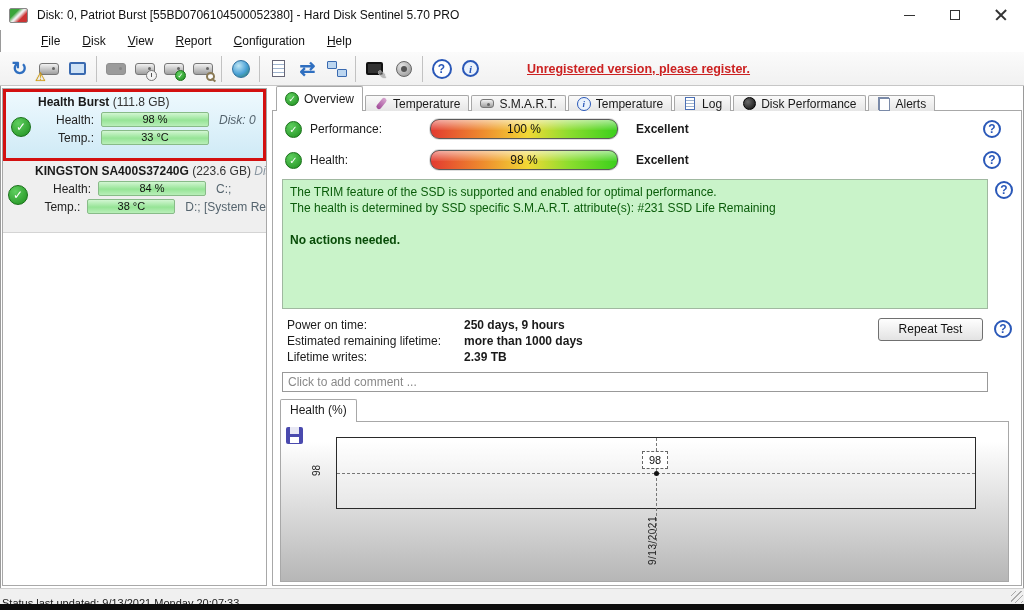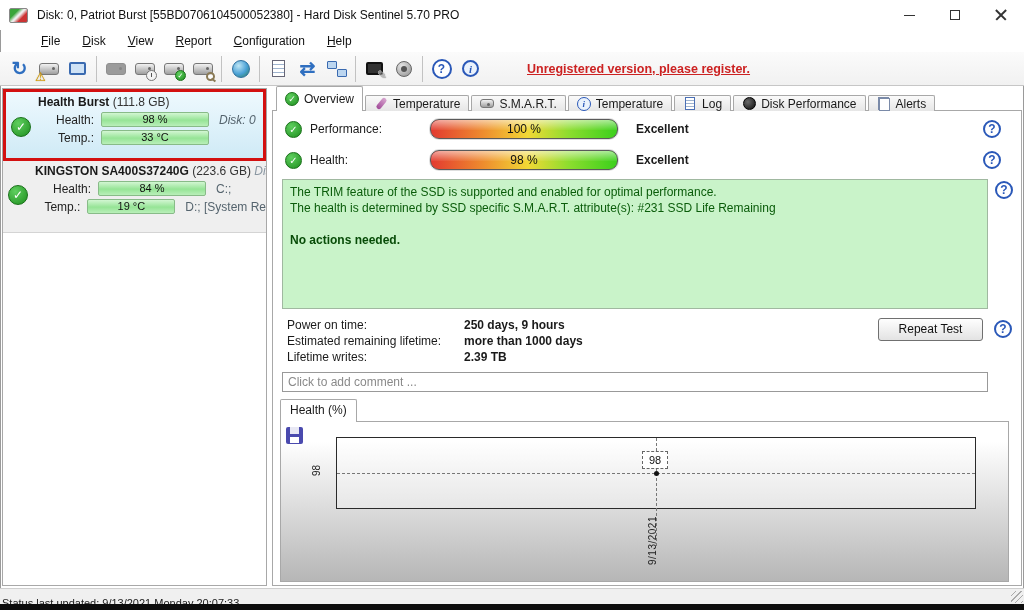--- a/index.html
+++ b/index.html
@@ -278,21 +278,21 @@
       <span class="dsize">(223.6 GB)</span>
       <span class="ditalic">Disk:</span>
     </div>
     <div class="drow">
       <span class="dlabel">Health:</span>
       <span class="gbar">84 %</span>
       <span class="dright">C:;</span>
     </div>
     <div class="drow">
       <span class="dlabel">Temp.:</span>
-      <span class="gbar">19 °C</span>
+      <span class="gbar">38 °C</span>
       <span class="dright">D:;  [System Re</span>
     </div>
   </div>
 </div>
 
 <div class="abs tabs">
   <div class="tab active">
     <span class="ticon">
         <span class="okring" style="width:14px;height:14px;font-size:9px;">✓</span>
       </span>

